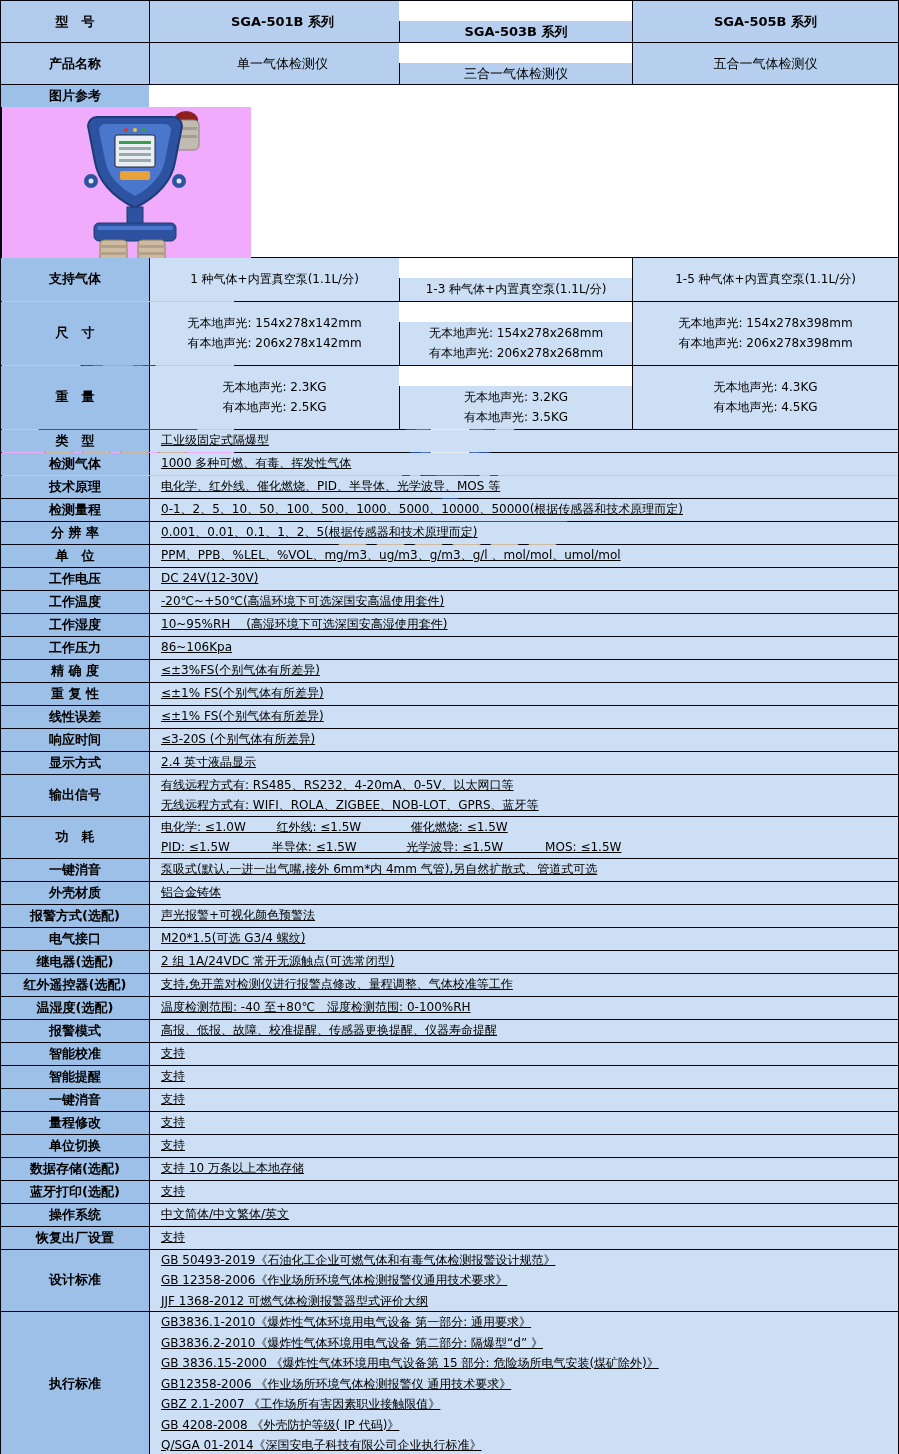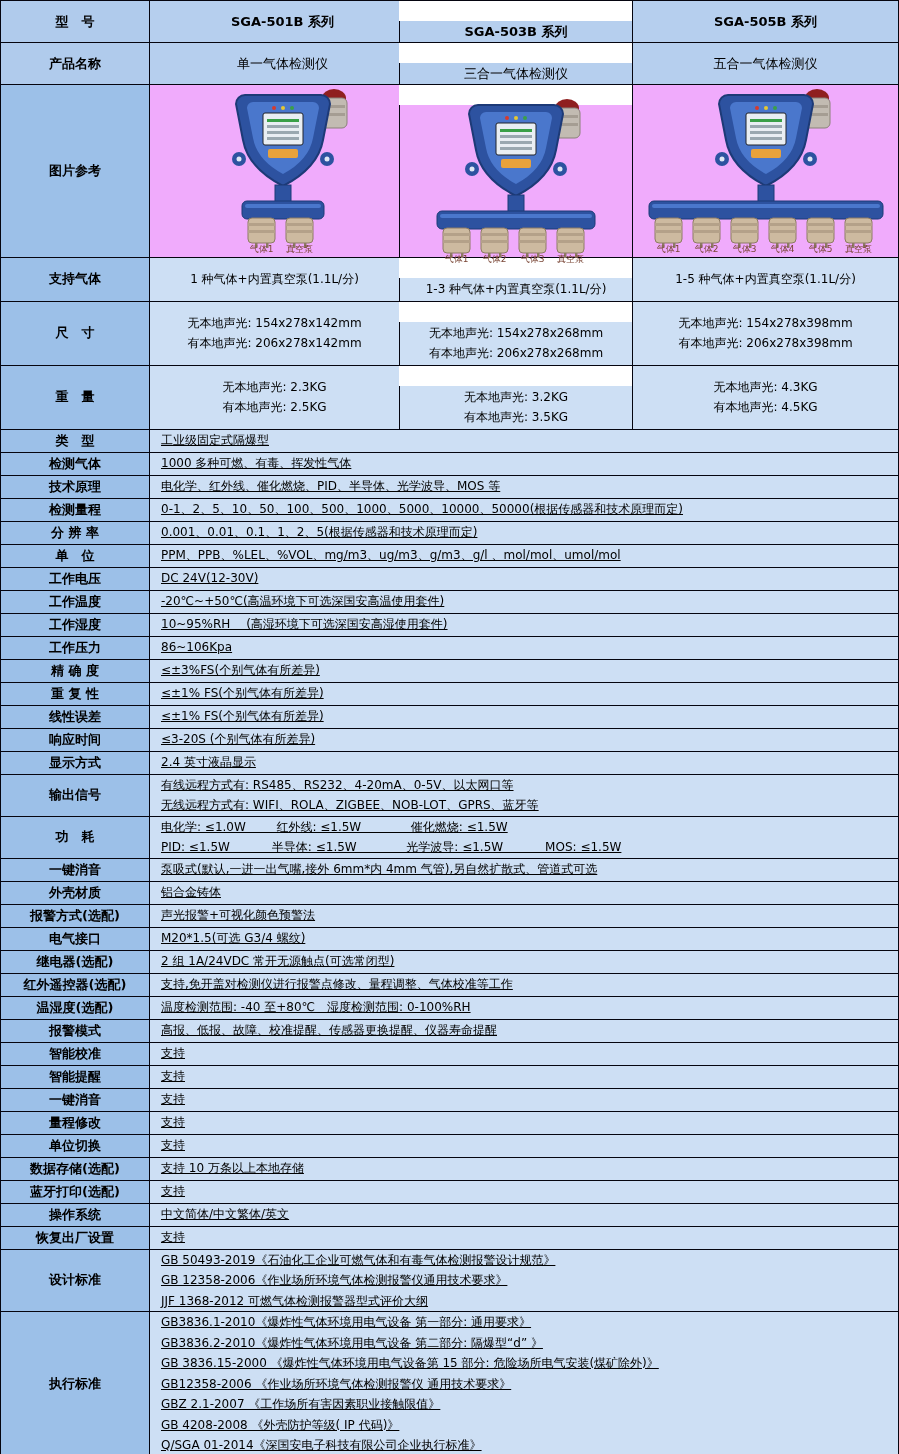--- a/index.html
+++ b/index.html
@@ -14,21 +14,21 @@
   .c1{width:148px;background:#9cc0e8;align-items:center;flex:none;}
   .c2{width:250px;flex:none;padding-left:16px;}
   .c3{width:233px;flex:none;margin-top:20px;}
   .c4{flex:1;}
   .cfull{flex:1;text-decoration:underline;}
   .lab{font-weight:bold;font-size:13px;text-align:center;line-height:20px;padding:1px 2px;}
   .r-head .cell,.r-prod .cell{background:#b6cfee;}
   .r-head .c1,.r-prod .c1{background:#b0cbec;}
   .head-val{font-weight:bold;font-size:13px;text-align:center;line-height:20px;}
   .prod-val{font-size:13px;text-align:center;line-height:20px;}
-  .r-img{height:172px;}
+  .r-img{height:172px;flex-direction:column;}
   .r-img .imgc{background:#f0abfc;align-items:center;justify-content:center;}
   .line{line-height:20.5px;font-size:12px;white-space:pre-wrap;padding:0 2px;}
   .ctr{align-items:center;}
   .ctr .line{text-align:right;}
   .rf .cfull{padding-left:9px;}
   .r3 .cell{padding:1px 0;}
 </style>
 </head>
 <body>
 

